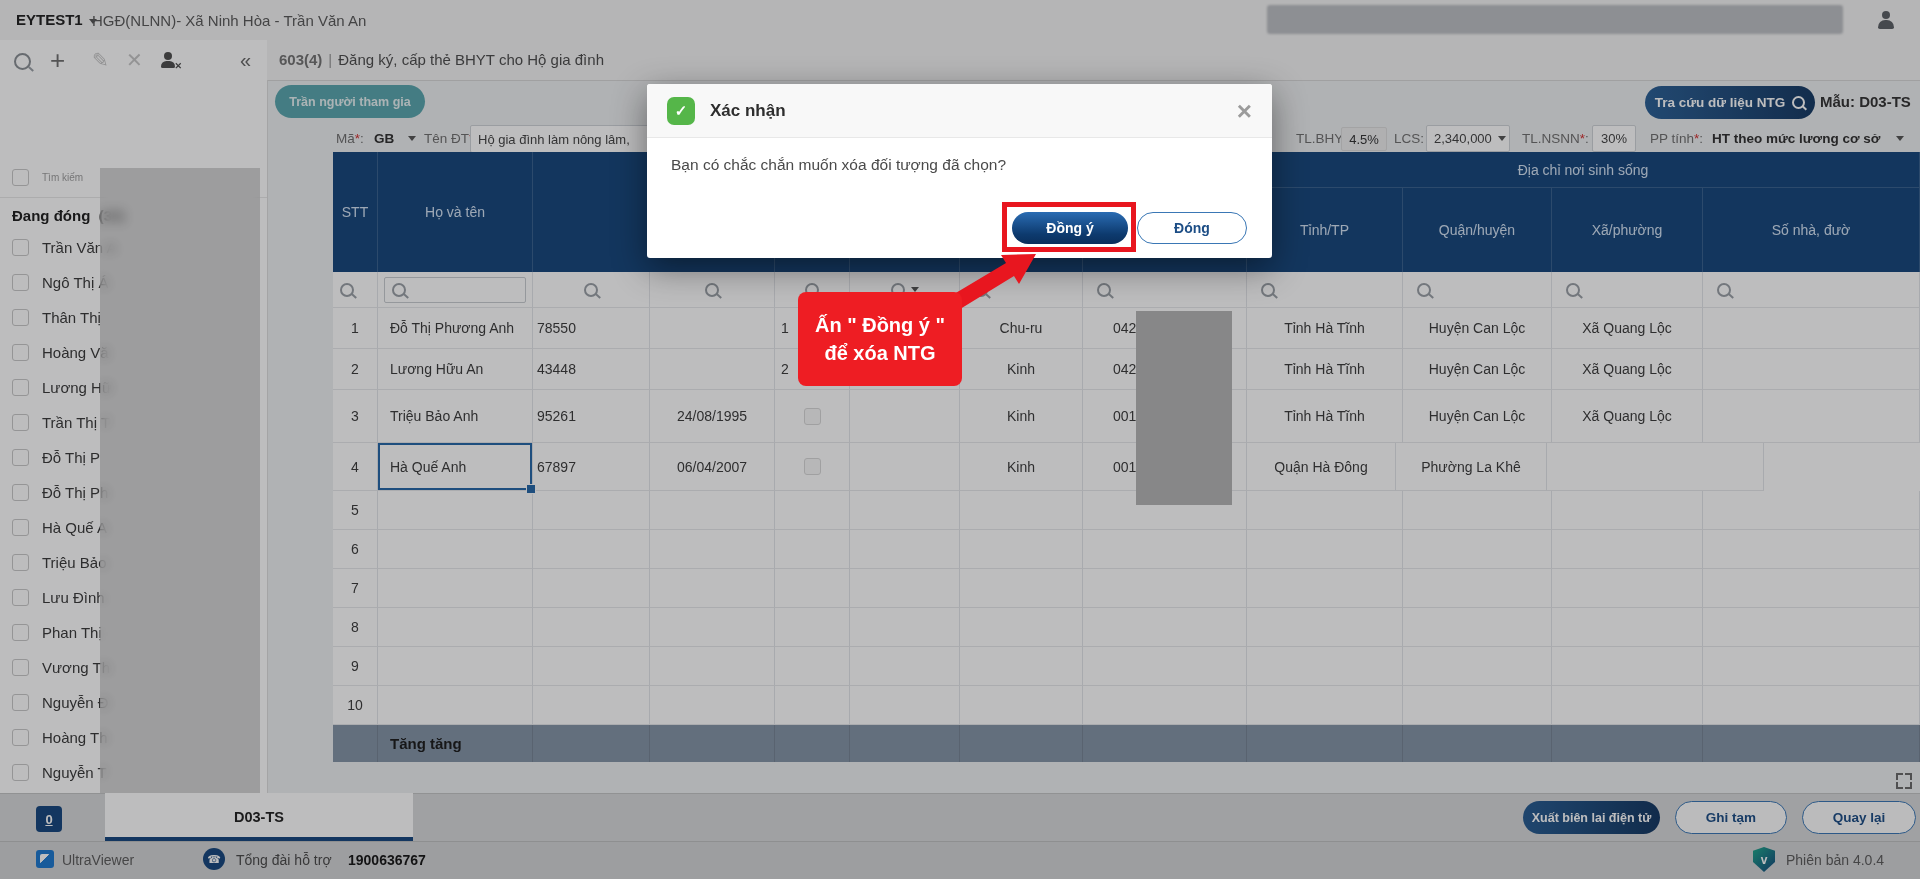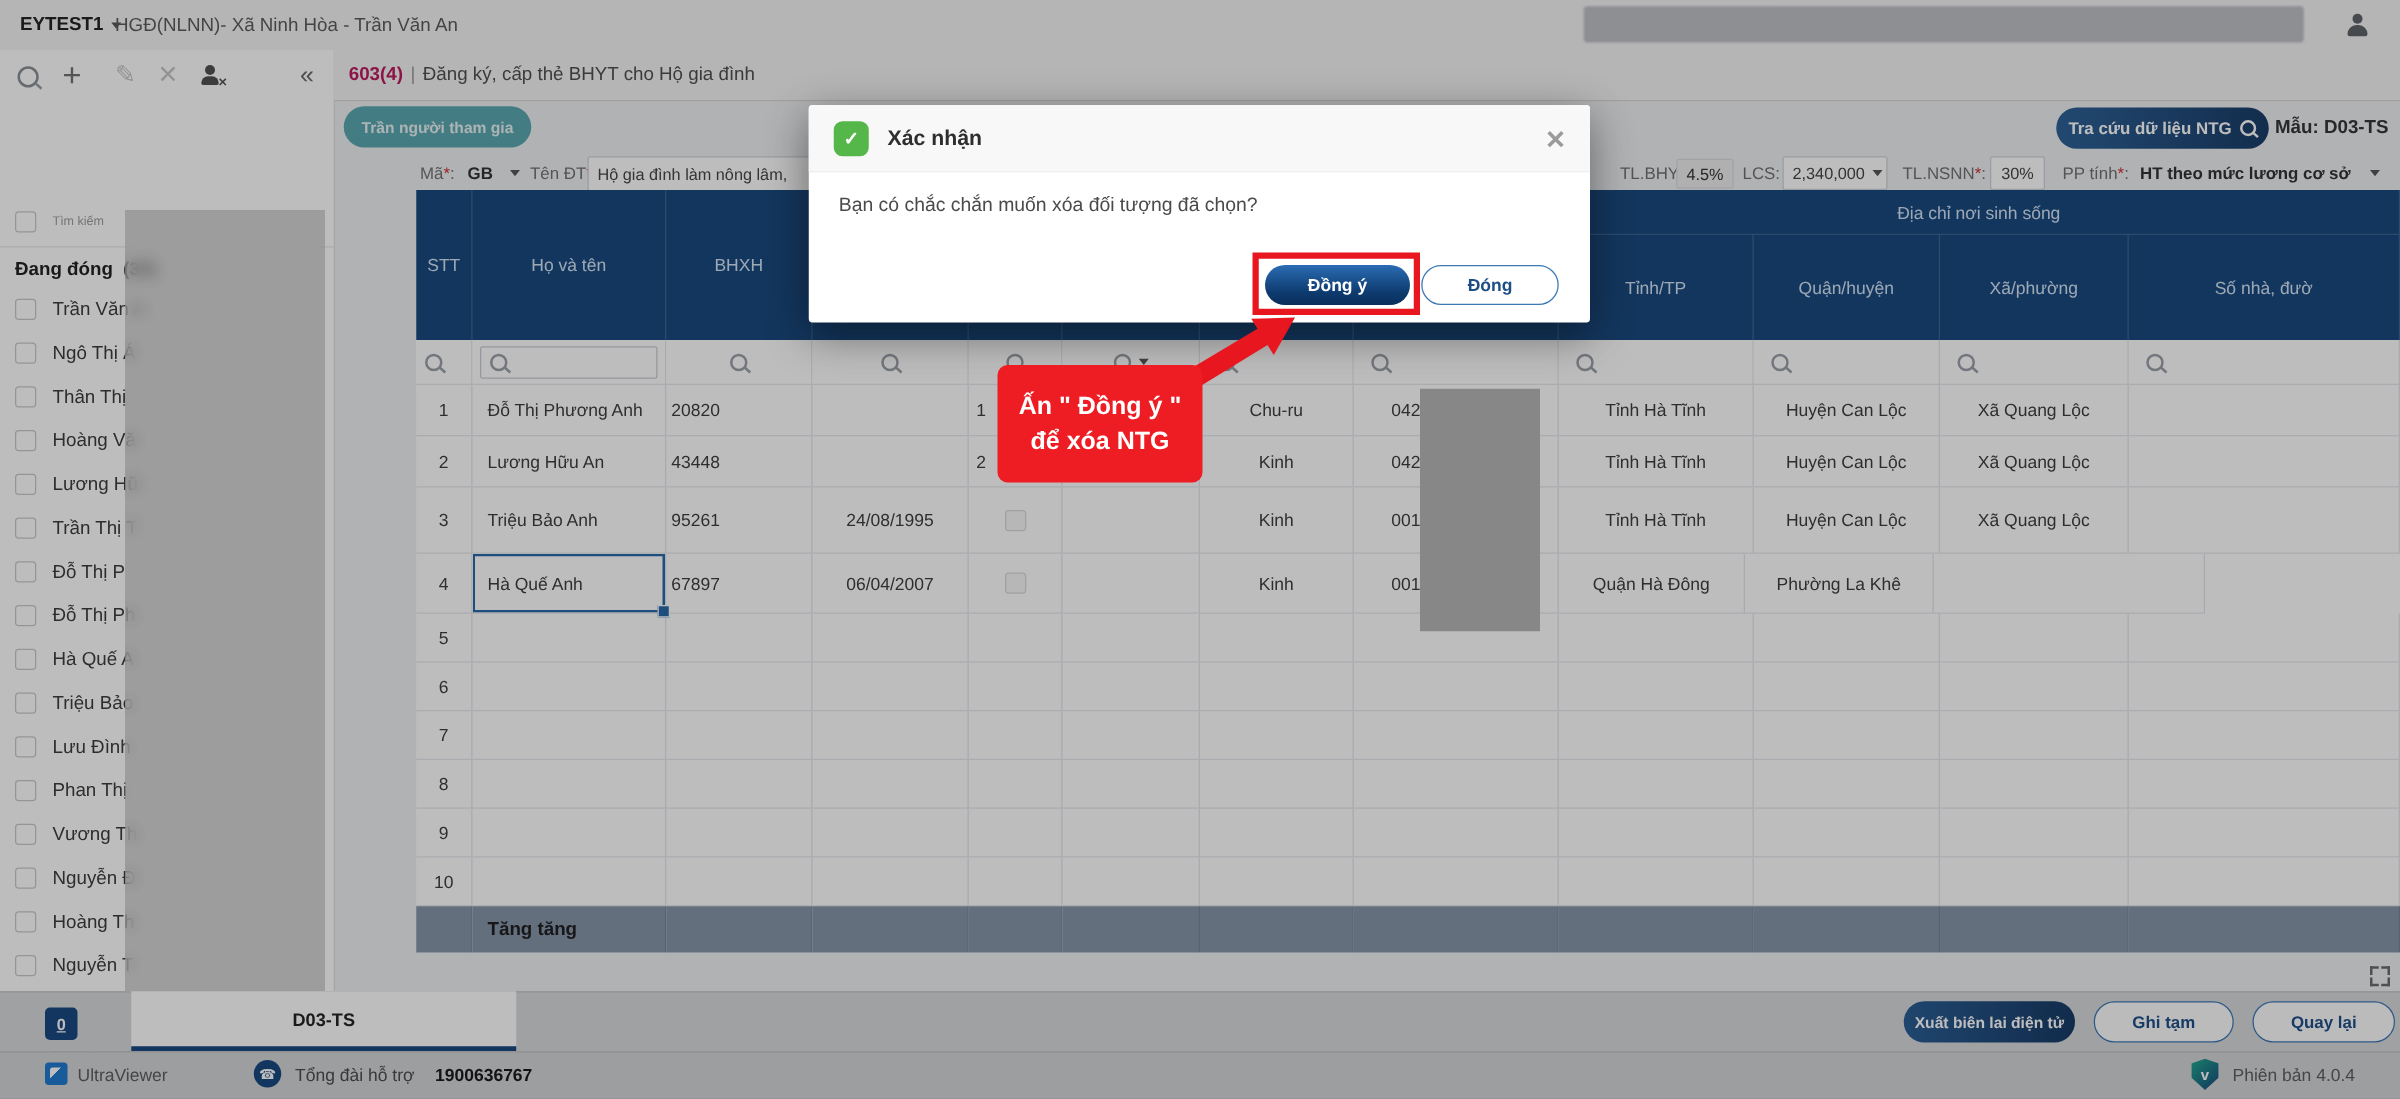--- a/index.html
+++ b/index.html
@@ -20,21 +20,21 @@
   .mg{position:relative;width:10px;height:10px;border:2px solid #9aa0a6;border-radius:50%;display:inline-block;}
   .mg::after{content:"";position:absolute;width:6px;height:2px;background:#9aa0a6;right:-5px;bottom:-2px;transform:rotate(42deg);}
   .mg.big{width:13px;height:13px;border-color:#8a8f94;}
   .ic{font-size:20px;color:#6f6f6f;line-height:40px;}
   .ic.dis{color:#c6c6c6;}
   .px{position:relative;width:18px;height:16px;display:inline-block;}
   .px::before{content:"";position:absolute;left:4px;top:0;width:8px;height:8px;border-radius:50%;background:#4f4f4f;}
   .px::after{content:"";position:absolute;left:1px;top:9px;width:14px;height:7px;border-radius:7px 7px 2px 2px;background:#4f4f4f;}
   .px .badge{position:absolute;right:-4px;bottom:-3px;font-size:9px;font-weight:bold;color:#4f4f4f;}
   .tabline{left:279px;top:51px;font-size:15px;color:#4e4e4e;}
-  .tabline b{color:#be185d;}
+  .tabline b{color:#737373;}
   .tabline .sep{color:#9a9a9a;margin:0 6px;}
   
   .sidebar{left:0;top:80px;width:267px;height:713px;background:#fff;border-right:1px solid #ddd;}
   .cb{display:inline-block;width:17px;height:17px;border:1px solid #c9c9c9;border-radius:3px;background:#fff;box-sizing:border-box;}
   .srow{position:absolute;left:12px;top:89px;display:flex;align-items:center;}
   .srow .lbl{margin-left:13px;font-size:10px;color:#9e9e9e;}
   .sdiv{position:absolute;left:0;top:117px;width:267px;height:1px;background:#e8e8e8;}
   .sgroup{position:absolute;left:12px;top:127px;font-size:15px;font-weight:bold;color:#1f1f1f;}
   .slist{position:absolute;left:0;top:150px;width:267px;}
   .sitem{height:35px;display:flex;align-items:center;padding-left:12px;cursor:pointer;}
@@ -232,21 +232,20 @@
   <span class="abs f-lbl" style="left:1522px;"><span>TL.NSNN</span><span class="star">*</span>:</span>
   <div class="abs inp" style="left:1592px;top:125px;width:44px;height:27px;justify-content:center;">30%</div>
   <span class="abs f-lbl" style="left:1650px;"><span>PP tính</span><span class="star">*</span>:</span>
   <span class="abs f-val" style="left:1712px;">HT theo mức lương cơ sở</span>
   <span class="abs caret" style="left:1890px;top:136px;"></span>
 
   <div class="abs tablewrap" id="tablewrap">
       <div class="thead">
         <div class="hcell" style="left: 0px; top: 0px; width: 45px; height: 120px;">STT</div>
         <div class="hcell" style="left: 45px; top: 0px; width: 155px; height: 120px;">Họ và tên</div>
-        <div class="hcell" style="left: 200px; top: 0px; width: 117px; height: 120px;">BHXH</div>
         <div class="hcell" style="left: 317px; top: 0px; width: 125px; height: 120px;"></div>
         <div class="hcell" style="left: 442px; top: 0px; width: 75px; height: 120px;"></div>
         <div class="hcell" style="left: 517px; top: 0px; width: 110px; height: 120px;"></div>
         <div class="hcell" style="left: 627px; top: 0px; width: 123px; height: 120px;"></div>
         <div class="hcell" style="left: 750px; top: 0px; width: 164px; height: 120px;"></div>
         <div class="hcell" style="left: 914px; top: 0px; width: 673px; height: 36px; border-bottom: 1px solid rgba(255, 255, 255, 0.15);">Địa chỉ nơi sinh sống</div>
         <div class="hcell" style="left: 914px; top: 36px; width: 156px; height: 84px;">Tỉnh/TP</div>
         <div class="hcell" style="left: 1070px; top: 36px; width: 149px; height: 84px;">Quận/huyện</div>
         <div class="hcell" style="left: 1219px; top: 36px; width: 151px; height: 84px;">Xã/phường</div>
         <div class="hcell" style="left: 1370px; top: 36px; width: 217px; height: 84px;">Số nhà, đườ</div>
@@ -288,21 +287,21 @@
         <div class="tcell left" style="width: 151px; height: 36px; padding-left: 14px;">
           <span class="mg"></span>
         </div>
         <div class="tcell left" style="width: 217px; height: 36px; padding-left: 14px;">
           <span class="mg"></span>
         </div>
       </div>
       <div class="trow " style="height: 41px;">
         <div class="tcell" style="width: 45px; height: 41px;">1</div>
         <div class="tcell left" style="width: 155px; height: 41px; padding-left: 12px;">Đỗ Thị Phương Anh</div>
-        <div class="tcell left" style="width: 117px; height: 41px; padding-left: 4px;">20820</div>
+        <div class="tcell left" style="width: 117px; height: 41px; padding-left: 4px;">78550</div>
         <div class="tcell" style="width: 125px; height: 41px;"></div>
         <div class="tcell left" style="width: 75px; height: 41px; padding-left: 6px;">1</div>
         <div class="tcell" style="width: 110px; height: 41px;"></div>
         <div class="tcell" style="width: 123px; height: 41px;">Chu-ru</div>
         <div class="tcell left" style="width: 164px; height: 41px; padding-left: 30px;">042</div>
         <div class="tcell" style="width: 156px; height: 41px;">Tỉnh Hà Tĩnh</div>
         <div class="tcell" style="width: 149px; height: 41px;">Huyện Can Lộc</div>
         <div class="tcell" style="width: 151px; height: 41px;">Xã Quang Lộc</div>
         <div class="tcell" style="width: 217px; height: 41px;"></div>
       </div>

